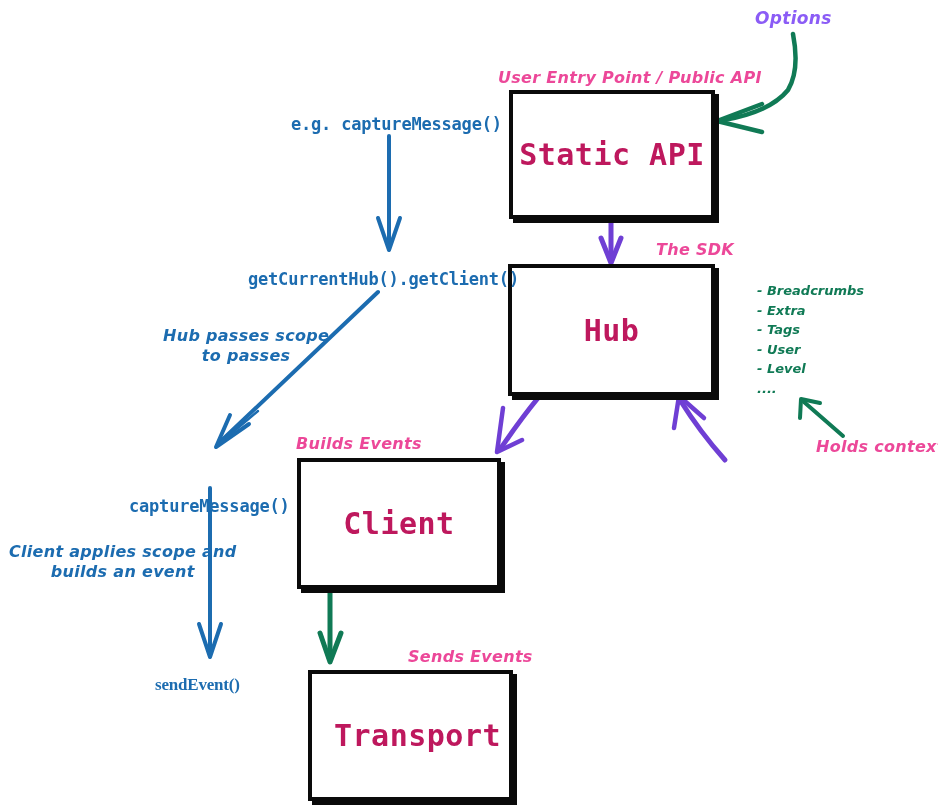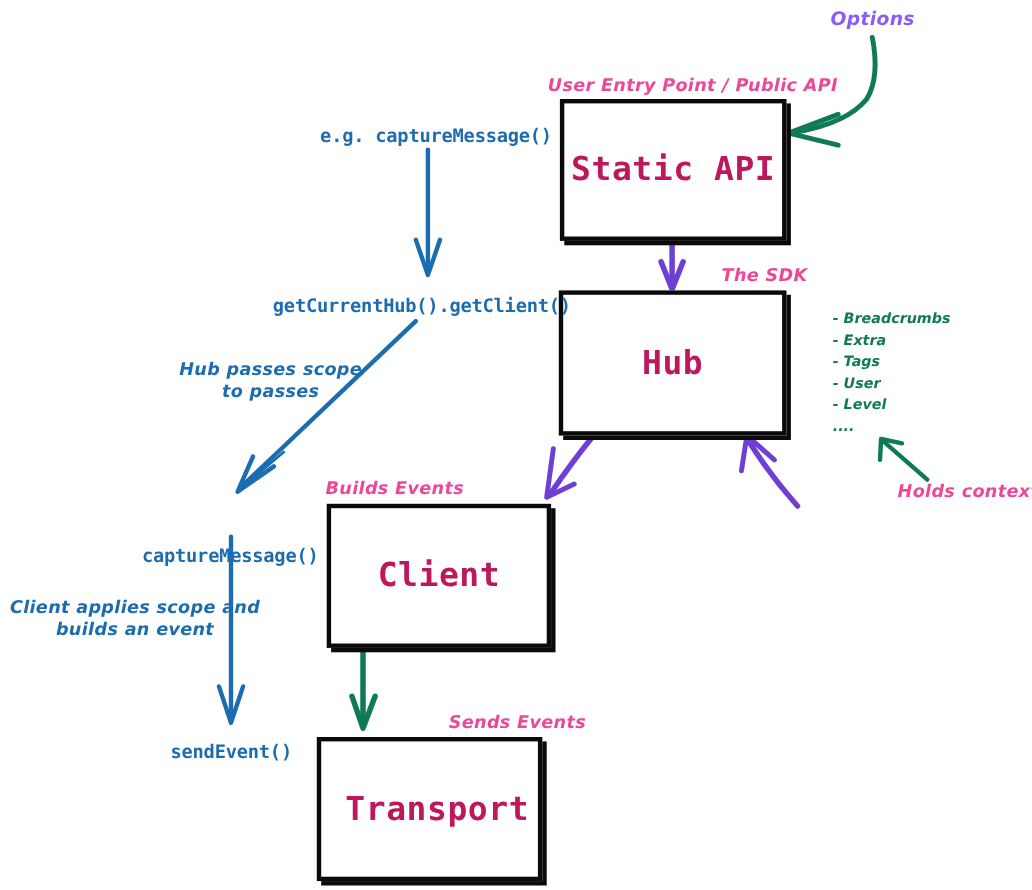--- a/index.html
+++ b/index.html
@@ -44,21 +44,21 @@
     font-weight: 700;
     color: #be185d;
     letter-spacing: 0.5px;
     white-space: nowrap;
   }
 
   #box-static-api { left: 509px; top: 90px;  width: 206px; height: 129px; }
   #box-hub        { left: 508px; top: 264px; width: 207px; height: 132px; }
   #box-client     { left: 297px; top: 458px; width: 204px; height: 131px; }
   #box-scope      { left: 725px; top: 459px; width: 205px; height: 131px; }
-  #box-transport  { left: 288px; top: 670px; width: 205px; height: 131px; padding-left: 14px; }
+  #box-transport  { left: 308px; top: 670px; width: 205px; height: 131px; padding-left: 14px; }
 
   
   .anno {
     position: absolute;
     white-space: nowrap;
     line-height: 1.25;
   }
   .hand {
     font-family: "DejaVu Sans", sans-serif;
     font-style: italic;
@@ -79,21 +79,21 @@
   .center-2line { text-align: center; }
 
   #anno-user-entry   { left: 498px; top: 68px; }
   #anno-options      { left: 755px; top: 8px;  font-size: 17px; }
   #anno-the-sdk      { left: 656px; top: 240px; text-align: center; }
   #anno-eg-capture   { left: 291px; top: 114px; }
   #anno-getcurhub    { left: 248px; top: 269px; }
   #anno-hub-passes   { left: 163px; top: 326px; text-align: center; }
   #anno-capturemsg   { left: 129px; top: 461px; margin-top: 35px; }
   #anno-client-appl  { left: 9px;   top: 542px; text-align: center; }
-  #anno-sendevent    { left: 155px; top: 674px; }
+  #anno-sendevent    { left: 155px; top: 674px; font-family: Liberation Serif, serif; }
   #anno-builds-ev    { left: 296px; top: 434px; }
   #anno-sends-ev     { left: 396px; top: 647px; margin-left: 12px; }
   #anno-holds-ctx    { left: 816px; top: 437px; }
 
   
   #anno-context-list {
     position: absolute;
     left: 757px;
     top: 281px;
     color: #107a55;

